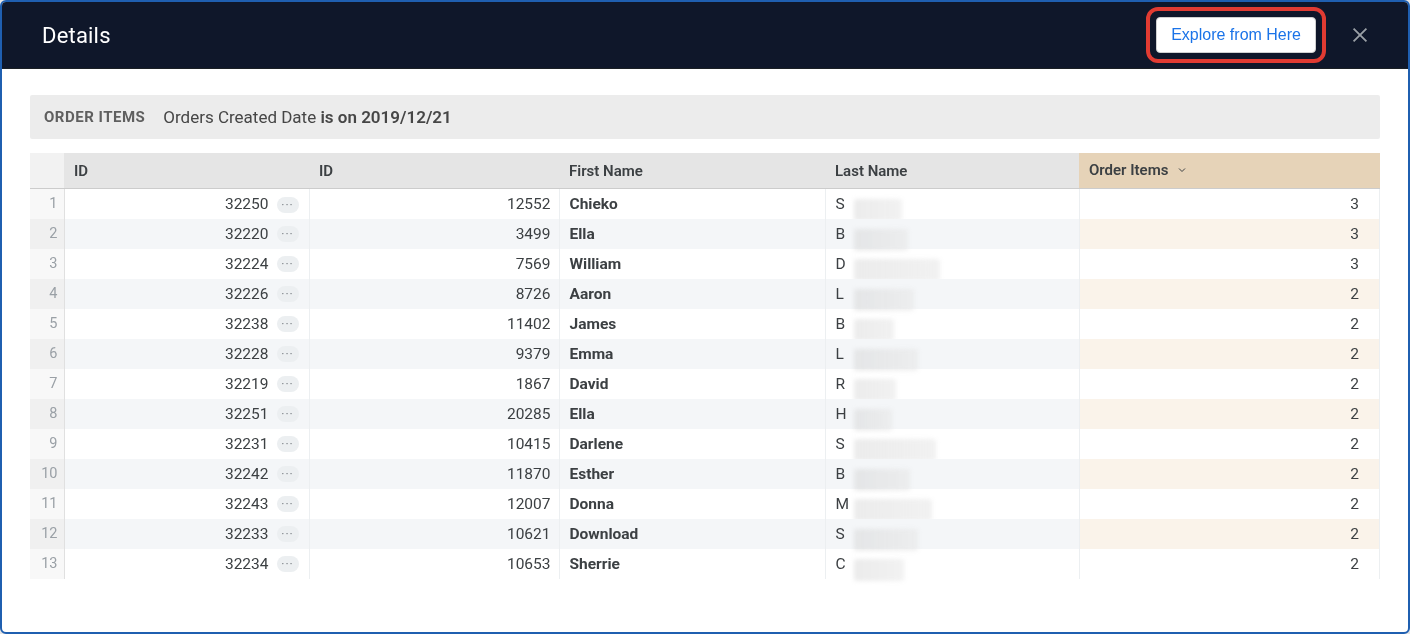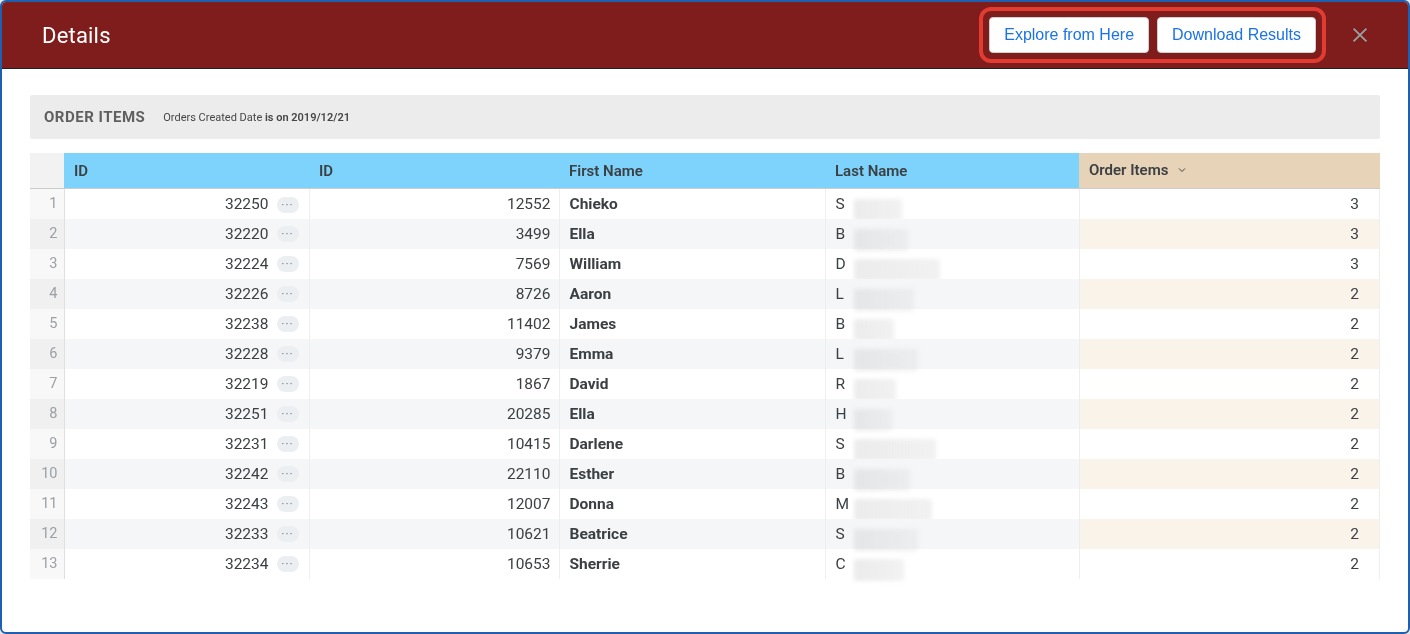--- a/index.html
+++ b/index.html
@@ -1,34 +1,34 @@
 <!DOCTYPE html>
 <html><head>
 <meta charset="utf-8">
 <style>
   * { box-sizing: border-box; margin: 0; padding: 0; }
   html, body { width: 1410px; height: 634px; font-family: -apple-system, BlinkMacSystemFont, "Segoe UI", Roboto, Helvetica, Arial, sans-serif; background:#e6e6e6; }
   .frame { width:1410px; height:634px; border:2px solid #1f5fb0; border-radius:6px; overflow:hidden; position:relative; background:#fff; }
-  .header { height:67px; background:#7f1d1d; display:flex; align-items:center; justify-content:space-between; padding:0 28px 0 40px; position:relative; border-bottom:1px solid #1a1f24;}
+  .header { height:67px; background:#0f172a; display:flex; align-items:center; justify-content:space-between; padding:0 28px 0 40px; position:relative; border-bottom:1px solid #1a1f24;}
   .header-title { color:#ffffff; font-size:22px; font-weight:400; letter-spacing:0.2px; }
   .header-right { display:flex; align-items:center; gap:8px; }
   .highlight-box { border:4px solid #e13b32; border-radius:12px; padding:6px 6px; display:flex; gap:8px; align-items:center; margin-right:0px;}
   .btn { background:#ffffff; color:#1a73e8; border:1px solid #d0d0d0; border-radius:4px; padding:8px 14px; font-size:16px; cursor:pointer; font-weight:400;}
   .close-btn { width:40px; height:40px; display:flex; align-items:center; justify-content:center; cursor:pointer; color:#9aa0a6; margin-left:6px;}
   .close-btn svg { width:22px; height:22px; stroke:#9aa0a6; stroke-width:2; }
   .body-area { padding:26px 28px 0 28px; height:calc(634px - 67px); overflow:hidden;}
   .filter-bar { background:#ececec; height:44px; display:flex; align-items:center; padding:0 14px; border-radius:2px;}
   .filter-label { color:#5f5f5f; font-weight:700; font-size:15px; letter-spacing:0.5px; margin-right:18px;}
-  .filter-text { color:#464646; font-size:11px; }
+  .filter-text { color:#464646; font-size:17px; }
   .filter-text .bold { font-weight:600; }
   .table-wrap { margin-top:14px; }
   table { border-collapse:collapse; width:100%; table-layout:fixed;}
   thead th { font-size:15px; font-weight:600; color:#3c4043; text-align:left; padding:8px 10px; border-bottom:1px solid #ccc;}
   th.rownum-col { width:34px; background:#f2f2f2;}
-  th.dim-col { background:#7dd3fc; }
+  th.dim-col { background:#e5e5e5; }
   th.measure-col { background:#e6d3b8; }
   th.id1-col { width:245px; }
   th.id2-col { width:250px; }
   th.fname-col { width:266px; }
   th.lname-col { width:254px; }
   th.orderitems-col { width:auto; text-align:left; }
   .sort-icon { display:inline-block; margin-left:4px; vertical-align:middle;}
   .sort-icon svg{ width:12px; height:12px; stroke:#3c4043; stroke-width:2; fill:none;}
   tbody td { font-size:15.5px; color:#3c4043; padding:5px 10px; height:30px; border-right:1px solid #eceff1; vertical-align:middle;}
   tbody td.rownum { background:#f8f8f8; color:#9aa0a6; text-align:right; font-size:14.5px; border-right:1px solid #e0e0e0; padding-right:6px;}
@@ -49,21 +49,20 @@
 </style>
 </head>
 <body>
 
 <div class="frame">
   <div class="header">
     <div class="header-title">Details</div>
     <div class="header-right">
       <div class="highlight-box">
         <button class="btn">Explore from Here</button>
-        <button class="btn">Download Results</button>
       </div>
       <div class="close-btn">
         <svg viewBox="0 0 24 24" fill="none">
             <path d="M5 5 L19 19 M19 5 L5 19"></path>
           </svg>
       </div>
     </div>
   </div>
 
   <div class="body-area">
@@ -169,38 +168,38 @@
               <td class="rownum">9</td>
               <td class="id1">32231<span class="more-dots">···</span></td>
               <td class="id2">10415</td>
               <td class="fname">Darlene</td>
               <td class="lname"><span class="lname-inner">S<span class="blur-box" style="width:82px"></span></span></td>
               <td class="orderitems">2</td>
             </tr>
             <tr>
               <td class="rownum">10</td>
               <td class="id1">32242<span class="more-dots">···</span></td>
-              <td class="id2">22110</td>
+              <td class="id2">11870</td>
               <td class="fname">Esther</td>
               <td class="lname"><span class="lname-inner">B<span class="blur-box" style="width:56px"></span></span></td>
               <td class="orderitems">2</td>
             </tr>
             <tr>
               <td class="rownum">11</td>
               <td class="id1">32243<span class="more-dots">···</span></td>
               <td class="id2">12007</td>
               <td class="fname">Donna</td>
               <td class="lname"><span class="lname-inner">M<span class="blur-box" style="width:78px"></span></span></td>
               <td class="orderitems">2</td>
             </tr>
             <tr>
               <td class="rownum">12</td>
               <td class="id1">32233<span class="more-dots">···</span></td>
               <td class="id2">10621</td>
-              <td class="fname">Beatrice</td>
+              <td class="fname">Download</td>
               <td class="lname"><span class="lname-inner">S<span class="blur-box" style="width:64px"></span></span></td>
               <td class="orderitems">2</td>
             </tr>
             <tr>
               <td class="rownum">13</td>
               <td class="id1">32234<span class="more-dots">···</span></td>
               <td class="id2">10653</td>
               <td class="fname">Sherrie</td>
               <td class="lname"><span class="lname-inner">C<span class="blur-box" style="width:50px"></span></span></td>
               <td class="orderitems">2</td>

